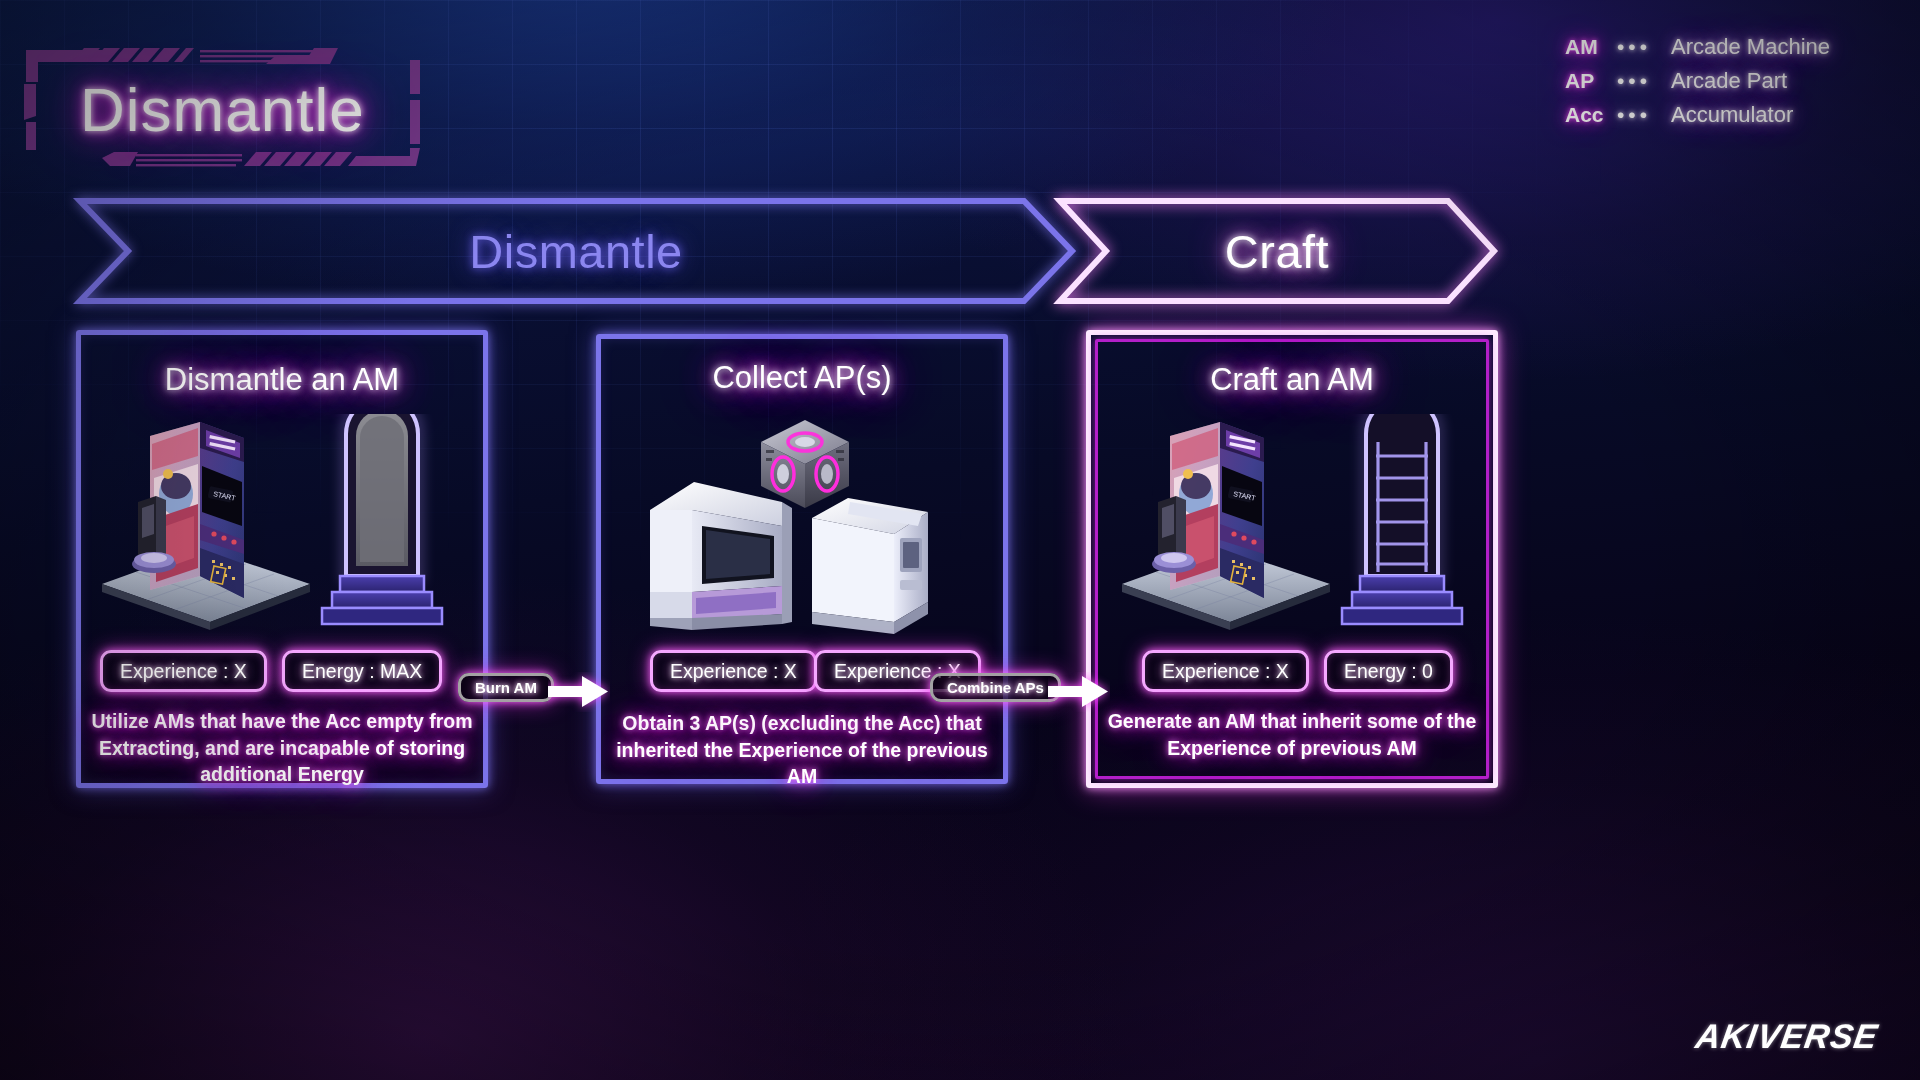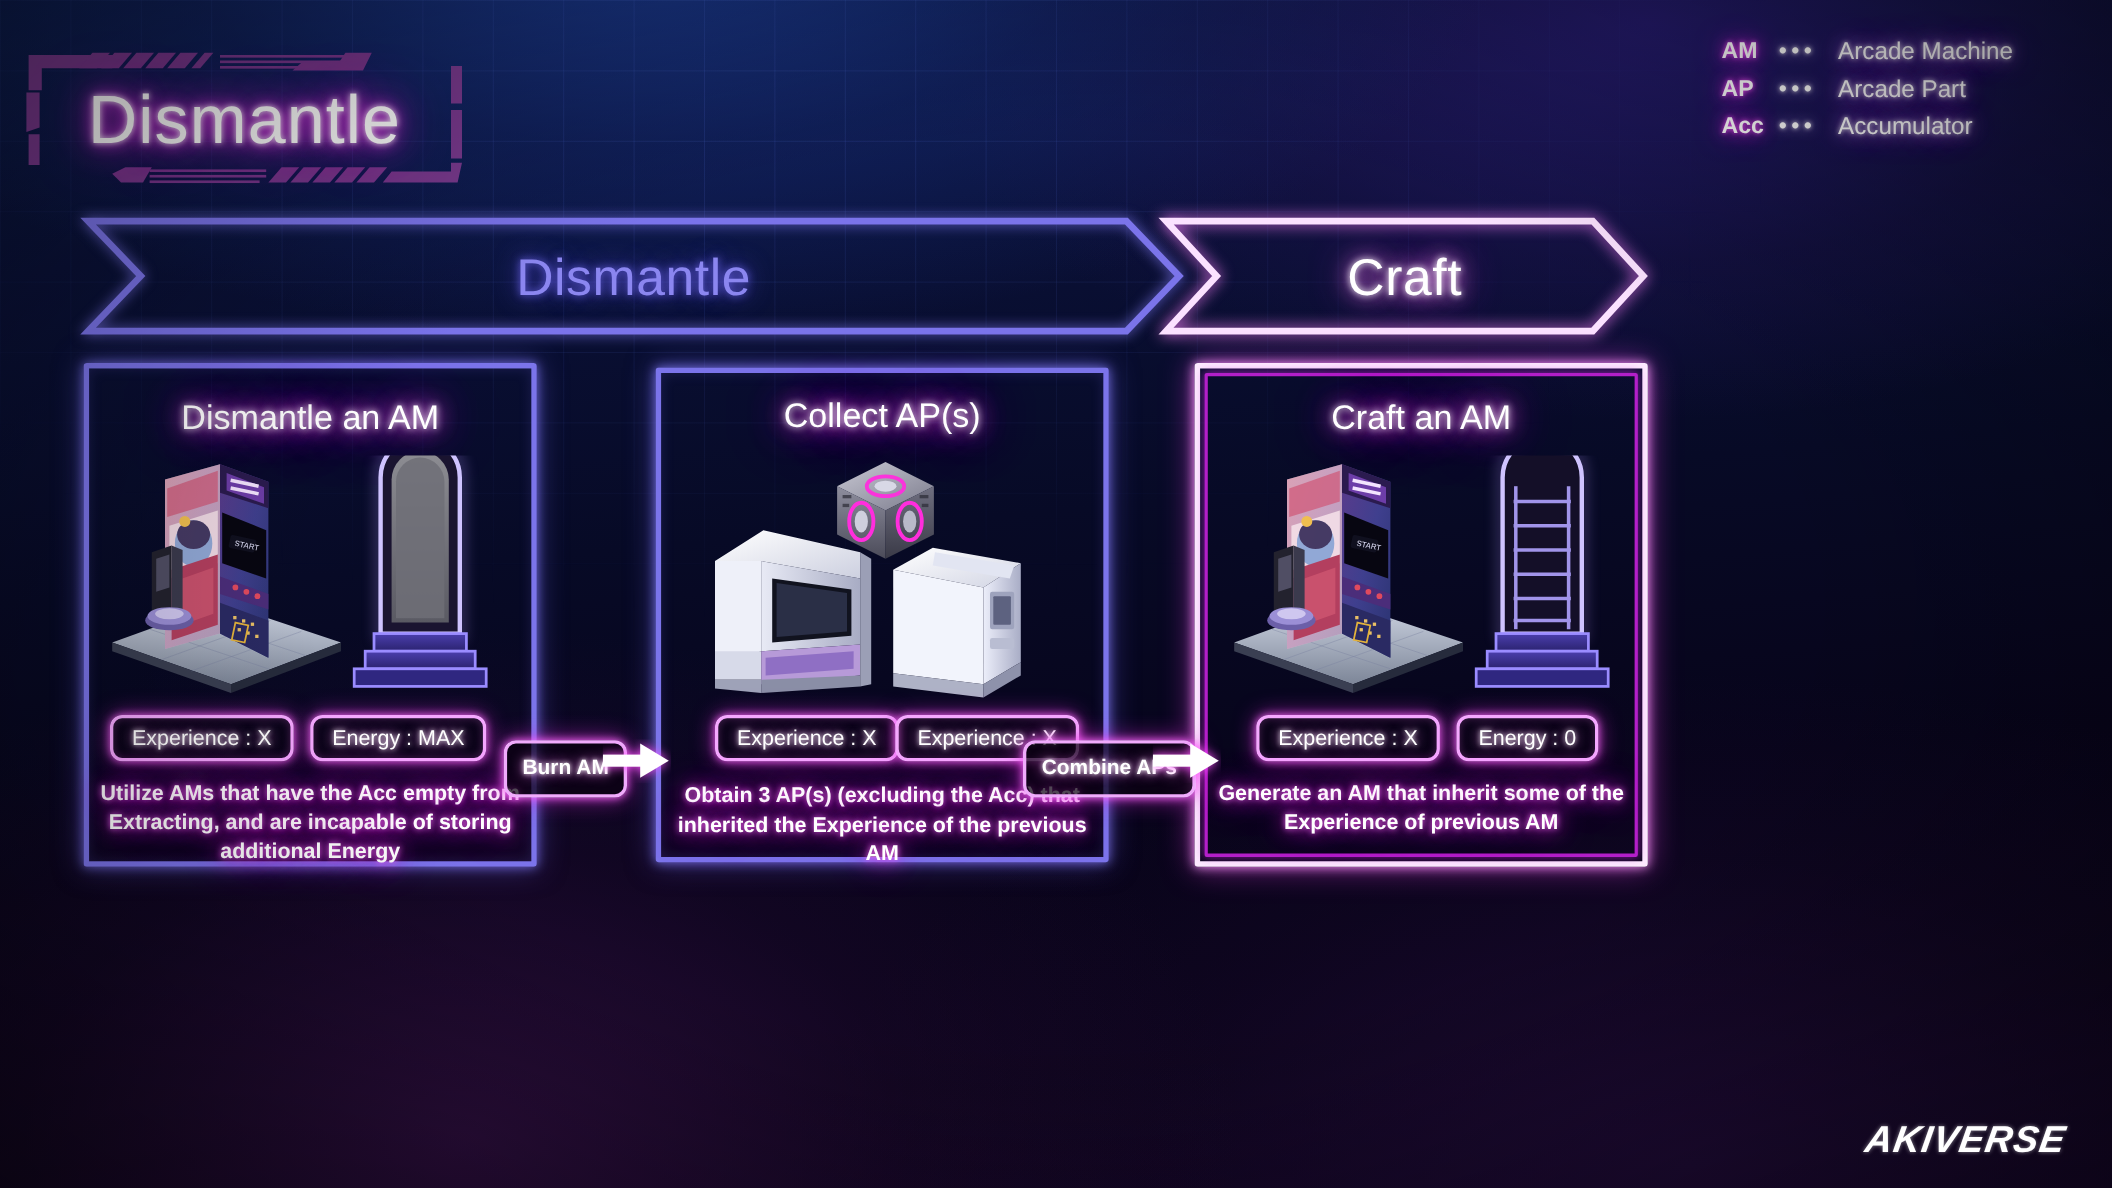--- a/index.html
+++ b/index.html
@@ -111,25 +111,25 @@
     position:absolute; display:flex; align-items:center; justify-content:center;
     height:42px; padding:0 17px;
     border:3px solid #f5a8ff; border-radius:11px;
     background:rgba(10,2,16,0.55);
     box-shadow:0 0 8px rgba(255,110,255,0.9), 0 0 20px rgba(215,40,215,0.65), inset 0 0 9px rgba(255,120,255,0.25);
     color:#fff; font-size:19.5px; white-space:nowrap;
     text-shadow:0 0 5px #fff, 0 0 13px #ff7bff;
   }
   .conn-badge{
     position:absolute; display:flex; align-items:center; justify-content:center;
-    height:52px; padding:0 14px;
-    border:3px solid #f0abfc; border-radius:11px;
+    height:29px; padding:0 14px;
+    border:3px solid #a3a3a3; border-radius:11px;
     background:rgba(12,2,18,0.72);
     box-shadow:0 0 8px rgba(255,110,255,0.95), 0 0 22px rgba(220,40,220,0.7);
-    color:#fff; font-size:19px; font-weight:bold; white-space:nowrap;
+    color:#fff; font-size:15px; font-weight:bold; white-space:nowrap;
     text-shadow:0 0 5px #fff, 0 0 12px #ff7bff; z-index:6;
   }
   .conn-arrow{ position:absolute; z-index:6; }
 
   
   .art{ position:absolute; }
 
   .logo{
     position:absolute; right:42px; bottom:24px;
     font-size:34px; font-weight:bold; font-style:italic;

